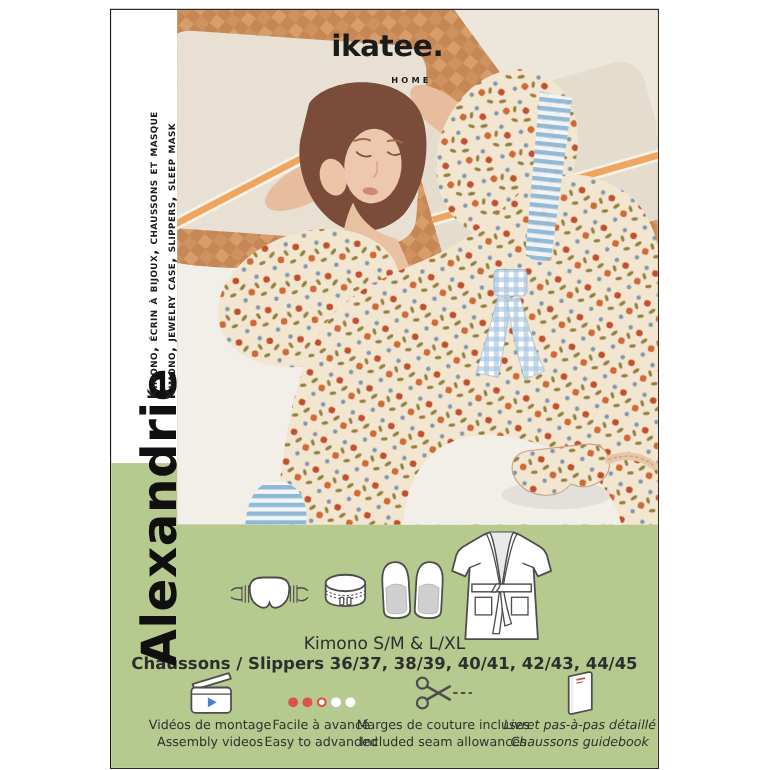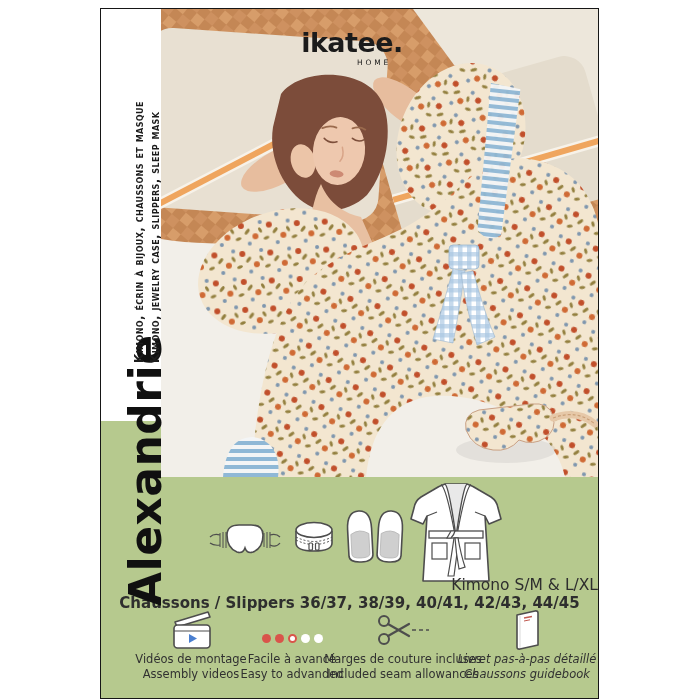--- a/index.html
+++ b/index.html
@@ -4,32 +4,32 @@
 <style>
   html,body{margin:0;padding:0;}
   body{width:700px;height:700px;background:#ffffff;position:relative;overflow:hidden;
        font-family:"DejaVu Sans","Liberation Sans",sans-serif;color:#262626;}
   .sheet{position:absolute;left:100px;top:8px;width:499px;height:691px;background:#fff;
          border:1.5px solid #161616;box-sizing:border-box;overflow:hidden;}
   .green{position:absolute;left:0;top:412px;right:0;bottom:0;background:#b6c98e;}
   .photo{position:absolute;left:60px;top:0;width:439px;height:468px;}
   .logo{position:absolute;left:196px;top:20px;width:110px;text-align:center;z-index:5;color:#1b1b1b;}
   .logo .name{font-size:27px;font-weight:700;letter-spacing:-0.5px;line-height:1;}
-  .logo .sub{display:block;font-size:7.5px;font-weight:400;letter-spacing:2.8px;margin-top:2px;
+  .logo .sub{display:block;font-size:7.5px;font-weight:700;letter-spacing:2.8px;margin-top:12px;
              transform:translateX(22px);}
   .vtitle{position:absolute;left:23px;top:597px;transform:rotate(-90deg);transform-origin:0 0;
           font-size:44px;font-weight:700;letter-spacing:0.5px;line-height:1;color:#101010;
           white-space:nowrap;z-index:4;}
   .vsub{position:absolute;transform:rotate(-90deg);transform-origin:0 0;white-space:nowrap;
         font-size:12px;font-weight:700;font-variant:small-caps;letter-spacing:0.4px;color:#1c1c1c;z-index:4;}
   .vsub.fr{left:31px;top:354px;}
   .vsub.en{left:47px;top:354px;}
   .drawing{position:absolute;}
   .sizes{position:absolute;left:0;right:0;text-align:center;color:#2e2e2e;}
-  .sizes.l1{top:567px;font-size:15.5px;font-weight:500;text-align:right;}
+  .sizes.l1{top:567px;font-size:15.5px;font-weight:500;}
   .sizes.l2{top:585px;font-size:15px;font-weight:700;}
   .feature{position:absolute;width:170px;top:598px;text-align:center;}
   .feature .icon-box{height:44px;display:flex;align-items:flex-end;justify-content:center;}
   .feature .lbl{font-size:11.5px;line-height:1.22;color:#313131;margin-top:1px;}
   .dots{display:flex;gap:4px;justify-content:center;padding-bottom:8px;}
   .dot{width:9px;height:9px;border-radius:50%;box-sizing:border-box;}
   .dot.f{background:#d9544a;}
   .dot.h{background:#fff;border:2px solid #d9544a;}
   .dot.e{background:#fff;}
 </style>

